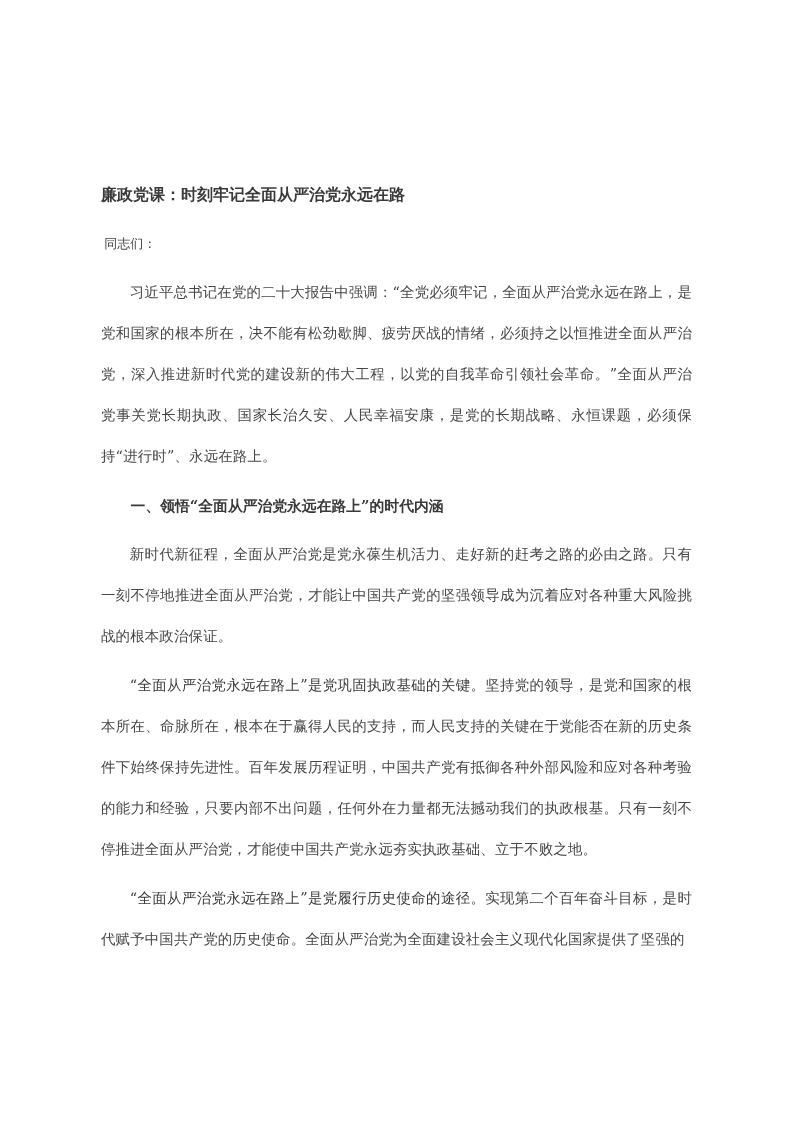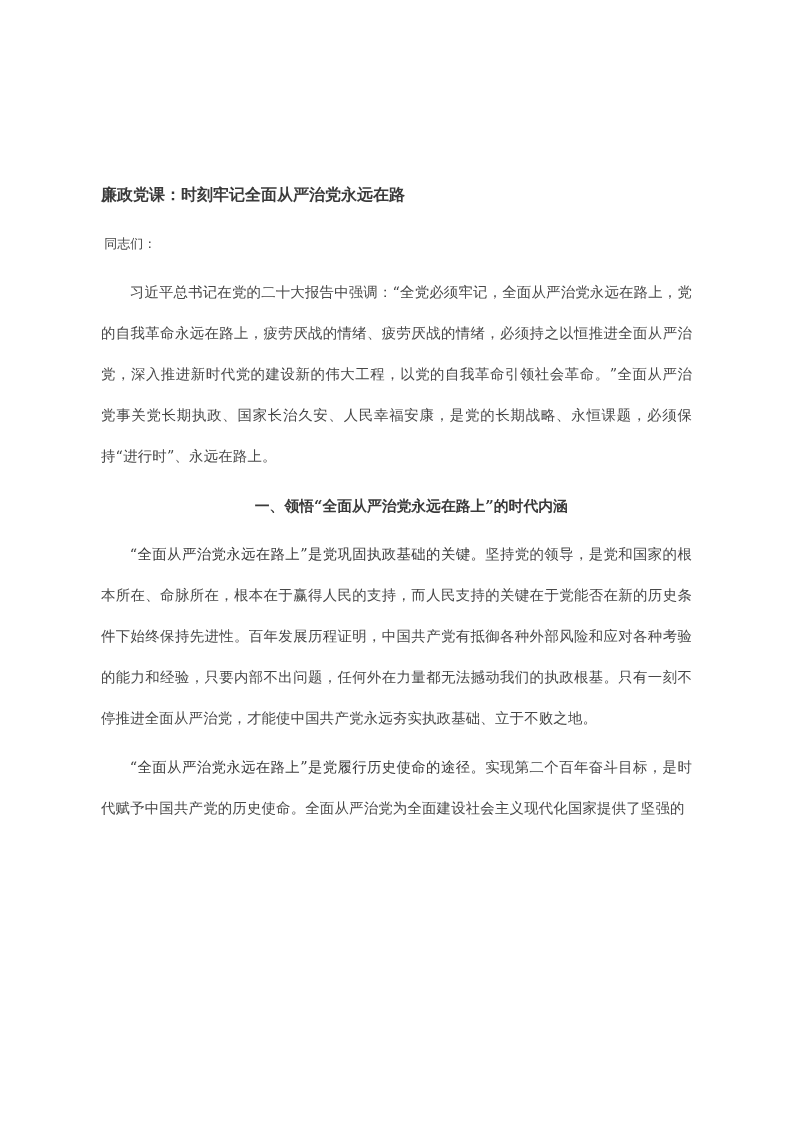--- a/index.html
+++ b/index.html
@@ -41,32 +41,32 @@
     letter-spacing: 0.2px;
     margin-bottom: 8px;
   }
   .heading {
     font-size: 14.8px;
     font-weight: bold;
     color: #3a3a3a;
     line-height: 41px;
     text-indent: 2em;
     margin-bottom: 8px;
-    text-align: center;
   }
   .body-para strong {
     color: #3a3a3a;
     font-weight: normal;
   }
 </style>
 </head>
 <body>
 
 <div class="page">
   <h1 class="doc-title">廉政党课：时刻牢记全面从严治党永远在路</h1>
   <p class="salutation">同志们：</p>
   <div id="paragraphs">
-      <p class="body-para">习近平总书记在党的二十大报告中强调：“全党必须牢记，全面从严治党永远在路上，党的自我革命永远在路上，疲劳厌战的情绪、疲劳厌战的情绪，必须持之以恒推进全面从严治党，深入推进新时代党的建设新的伟大工程，以党的自我革命引领社会革命。”全面从严治党事关党长期执政、国家长治久安、人民幸福安康，是党的长期战略、永恒课题，必须保持“进行时”、永远在路上。</p>
+      <p class="body-para">习近平总书记在党的二十大报告中强调：“全党必须牢记，全面从严治党永远在路上，是党和国家的根本所在，决不能有松劲歇脚、疲劳厌战的情绪，必须持之以恒推进全面从严治党，深入推进新时代党的建设新的伟大工程，以党的自我革命引领社会革命。”全面从严治党事关党长期执政、国家长治久安、人民幸福安康，是党的长期战略、永恒课题，必须保持“进行时”、永远在路上。</p>
       <p class="heading">一、领悟“全面从严治党永远在路上”的时代内涵</p>
+      <p class="body-para">新时代新征程，全面从严治党是党永葆生机活力、走好新的赶考之路的必由之路。只有一刻不停地推进全面从严治党，才能让中国共产党的坚强领导成为沉着应对各种重大风险挑战的根本政治保证。</p>
       <p class="body-para"><strong>“全面从严治党永远在路上”是党巩固执政基础的关键。</strong>坚持党的领导，是党和国家的根本所在、命脉所在，根本在于赢得人民的支持，而人民支持的关键在于党能否在新的历史条件下始终保持先进性。百年发展历程证明，中国共产党有抵御各种外部风险和应对各种考验的能力和经验，只要内部不出问题，任何外在力量都无法撼动我们的执政根基。只有一刻不停推进全面从严治党，才能使中国共产党永远夯实执政基础、立于不败之地。</p>
       <p class="body-para"><strong>“全面从严治党永远在路上”是党履行历史使命的途径。</strong>实现第二个百年奋斗目标，是时代赋予中国共产党的历史使命。全面从严治党为全面建设社会主义现代化国家提供了坚强的</p>
     </div>
 </div>
 
 </body></html>

